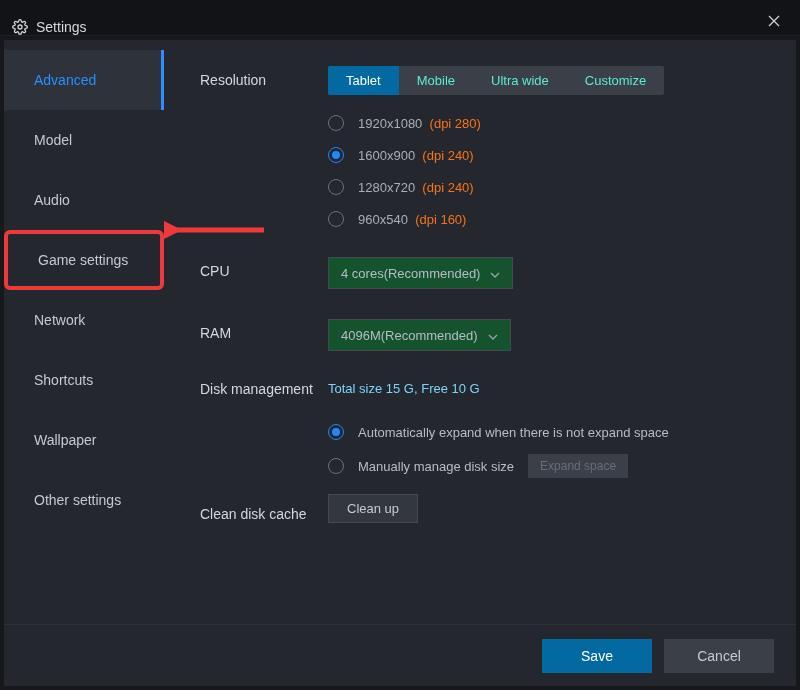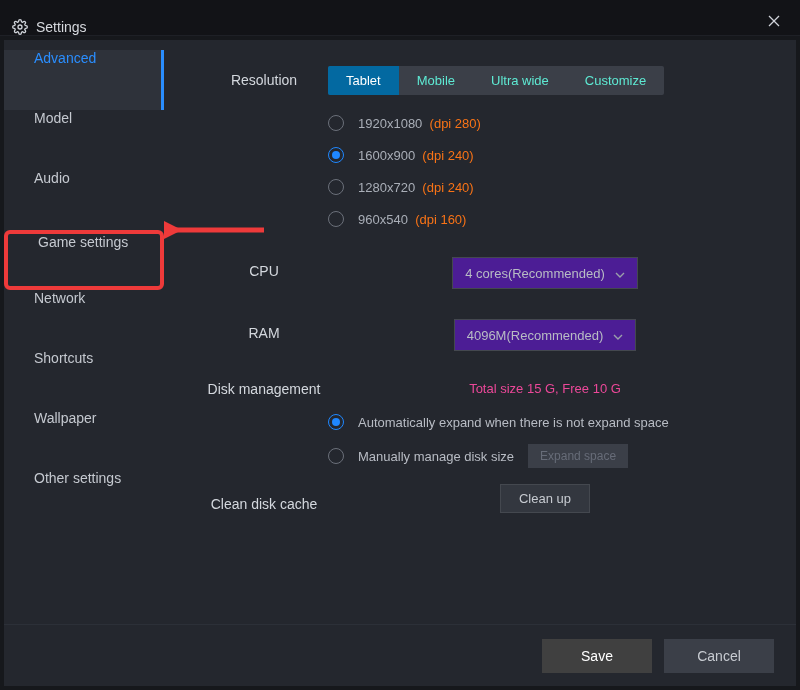--- a/index.html
+++ b/index.html
@@ -38,21 +38,21 @@
 }
 
 .sidebar {
   width: 160px;
   background: #24272e;
   padding-top: 10px;
   position: relative;
 }
 .sidebar-item {
   height: 60px;
-  display: flex; align-items: flex-start;
+  display: flex; align-items: center;
   padding-left: 30px;
   color: #c5c9d0;
   cursor: pointer;
   position: relative;
 }
 .sidebar-item.active {
   background: #2e323a;
   color: #2a8eff;
 }
 .sidebar-item.active::after {
@@ -71,21 +71,20 @@
   position: absolute;
   left: 160px; top: 170px;
   pointer-events: none;
 }
 
 .content {
   flex: 1;
   padding: 26px 34px 10px 36px;
   overflow: hidden;
   position: relative;
-  text-align: center;
 }
 .row {
   display: flex;
   margin-bottom: 30px;
   align-items: flex-start;
 }
 .row .label {
   width: 128px;
   color: #d4d8de;
   padding-top: 6px;
@@ -125,33 +124,33 @@
   flex-shrink: 0;
 }
 .radio.checked { border-color: #1f87ff; }
 .radio.checked::after {
   content:''; width:8px; height:8px; border-radius:50%; background:#1f87ff;
 }
 .radio-label { color: #a9aeb7; font-size: 13px; }
 .radio-label .dim { color: #f97316; }
 
 .select {
-  background: #4c1d95;
+  background: #14532d;
   border: 1px solid #44484f;
   height: 32px;
   min-width: 180px;
   display: inline-flex; align-items: center; justify-content: space-between;
   padding: 0 12px;
   color: #b8bcc4;
   cursor: pointer;
   font-size: 13px;
 }
 .select .chev { margin-left: 10px; }
 
-.disk-info { color: #ec4899; font-size: 13px; margin-bottom: 18px; }
+.disk-info { color: #7dd3fc; font-size: 13px; margin-bottom: 28px; }
 .opt-line {
   display: flex; align-items: center;
   margin-bottom: 14px;
   color: #b8bcc4;
   font-size: 13px;
 }
 .opt-line .radio { margin-right: 14px; }
 .expand-btn {
   margin-left: 14px;
   background: #3b3f48;
@@ -178,21 +177,21 @@
   padding-right: 22px;
   gap: 12px;
   border-top: 1px solid #2c3038;
 }
 .btn {
   min-width: 110px; height: 34px;
   display: flex; align-items: center; justify-content: center;
   cursor: pointer;
   font-size: 14px;
 }
-.btn.primary { background: #404040; color: #fff; }
+.btn.primary { background: #0369a1; color: #fff; }
 .btn.secondary { background: #3b3f48; color: #c7cbd1; }
 </style>
 </head>
 <body>
 
 <div class="window">
 
   <div class="titlebar">
     <span class="gear">
       <svg width="16" height="16" viewBox="0 0 24 24" fill="none" stroke="#cfd3d9" stroke-width="2">

